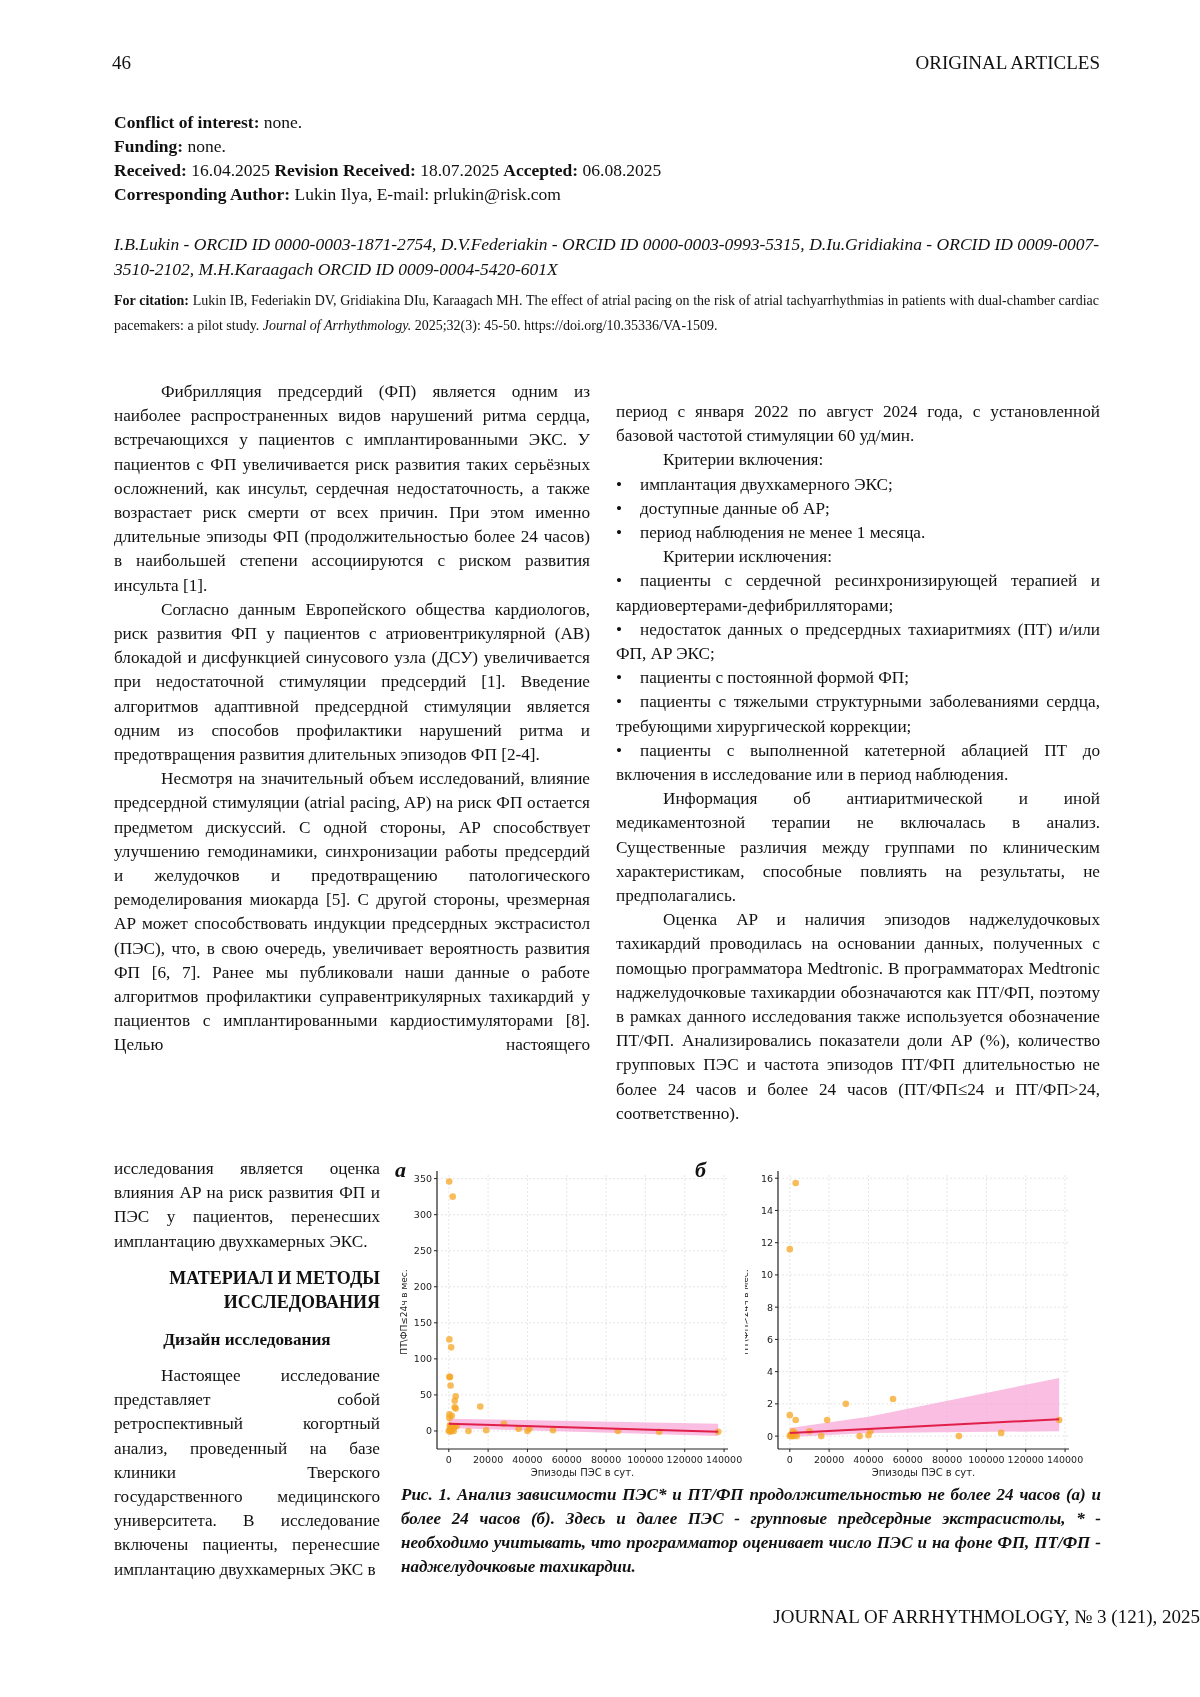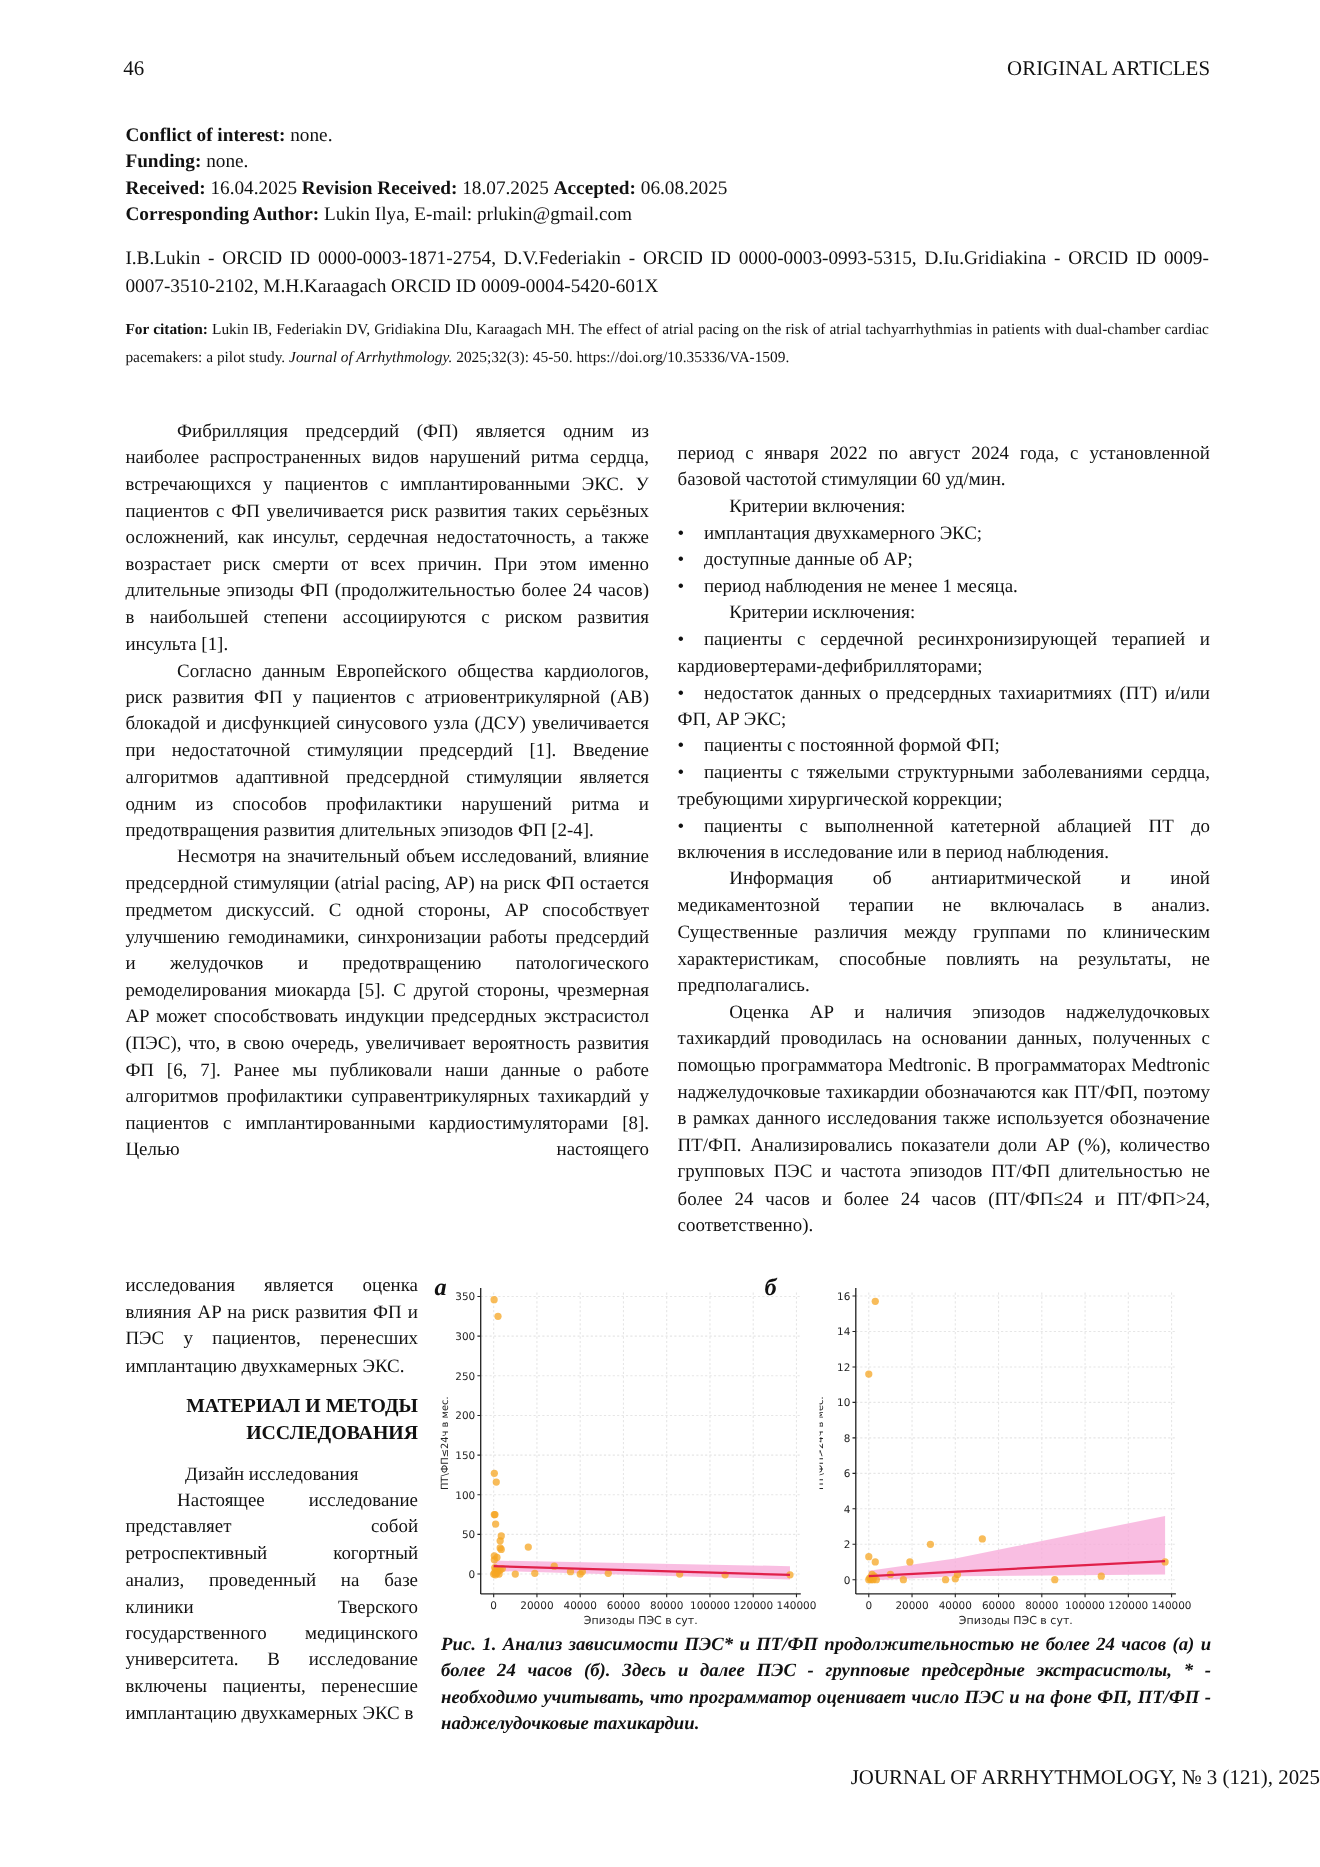--- a/index.html
+++ b/index.html
@@ -4,51 +4,51 @@
 <style>
   html, body { margin: 0; padding: 0; background: #ffffff; }
   body { width: 1200px; height: 1697px; position: relative; overflow: hidden;
          font-family: "Liberation Serif", "DejaVu Serif", serif; color: #111; }
   .abs { position: absolute; }
   .hdr { top: 52px; font-size: 19px; }
   .page-num { left: 112px; }
   .section-hdr { right: 100px; }
   .meta { left: 114px; top: 110px; width: 985px; font-size: 17.5px; line-height: 24px; }
   .meta b { font-weight: bold; }
-  .orcid { left: 114px; top: 222px; width: 985px; font-size: 17.5px; line-height: 25px; text-align: justify; text-align-last: left; }
+  .orcid { left: 114px; top: 232px; width: 985px; font-size: 17.5px; line-height: 25px; text-align: justify; text-align-last: left; font-style: italic; }
   .cite { left: 114px; top: 288px; width: 985px; font-size: 14px; line-height: 25px; text-align: justify; text-align-last: left; }
   .col { font-size: 17.2px; line-height: 24.2px; text-align: justify; }
   .col p { margin: 0; }
   .col p.ind { text-indent: 47px; }
   .col-left { left: 114px; top: 380px; width: 476px; }
   .col-left-narrow { left: 114px; top: 1157px; width: 266px; }
   .col-right { left: 616px; top: 400px; width: 484px; }
   .bul { padding-left: 24px; text-indent: -24px; text-align: justify; text-align-last: left; }
   .bul2 { text-indent: 0; }
   .bul2::before, .bul::before { content: "•"; display: inline-block; width: 24px; text-indent: 0; }
   .h-section { font-weight: bold; text-align: right; font-size: 18px; line-height: 24px; margin: 12px 0 14px 0; }
-  .h-sub { font-weight: normal; text-align: center; font-size: 17.2px; margin: 0; }
+  .h-sub { font-weight: bold; text-align: center; font-size: 17.2px; margin: 12px; }
   .figure { left: 395px; top: 1165px; width: 705px; height: 315px; }
   .panel-letter { font-weight: bold; font-style: italic; font-size: 22px; position: absolute; }
   .caption { left: 401px; top: 1483px; width: 700px; font-size: 17px; line-height: 24px;
              font-weight: bold; font-style: italic; text-align: justify; text-align-last: left; }
   .footer { left: 0; width: 1200px; top: 1606px; text-align: right; font-size: 19px; }
   svg text { font-family: "DejaVu Sans", sans-serif; }
 </style>
 </head>
 <body>
 
 <div class="abs hdr page-num">46</div>
 <div class="abs hdr section-hdr">ORIGINAL ARTICLES</div>
 
 <div class="abs meta">
   <div><b>Conflict of interest:</b><span> none.</span></div>
   <div><b>Funding:</b><span> none.</span></div>
   <div><b>Received:</b><span> 16.04.2025 </span><b>Revision Received:</b><span> 18.07.2025 </span><b>Accepted:</b><span> 06.08.2025</span></div>
-  <div><b>Corresponding Author:</b><span> Lukin Ilya, E-mail: prlukin@gmail.com</span></div>
+  <div><b>Corresponding Author:</b><span> Lukin Ilya, E-mail: prlukin@risk.com</span></div>
 </div>
 
 <div class="abs orcid">I.B.Lukin - ORCID ID 0000-0003-1871-2754, D.V.Federiakin - ORCID ID 0000-0003-0993-5315, D.Iu.Gridiakina - ORCID ID 0009-0007-3510-2102, M.H.Karaagach ORCID ID 0009-0004-5420-601X</div>
 
 <div class="abs cite"><b>For citation:</b><span> Lukin IB, Federiakin DV, Gridiakina DIu, Karaagach MH. The effect of atrial pacing on the risk of atrial tachyarrhythmias in patients with dual-chamber cardiac pacemakers: a pilot study. </span><i>Journal of Arrhythmology.</i><span> 2025;32(3): 45-50. https://doi.org/10.35336/VA-1509.</span></div>
 
 <div class="abs col col-left">
   <p class="ind">Фибрилляция предсердий (ФП) является одним из наиболее распространенных видов нарушений ритма сердца, встречающихся у пациентов с имплантированными ЭКС. У пациентов с ФП увеличивается риск развития таких серьёзных осложнений, как инсульт, сердечная недостаточность, а также возрастает риск смерти от всех причин. При этом именно длительные эпизоды ФП (продолжительностью более 24 часов) в наибольшей степени ассоциируются с риском развития инсульта [1].</p>
   <p class="ind">Согласно данным Европейского общества кардиологов, риск развития ФП у пациентов с атриовентрикулярной (АВ) блокадой и дисфункцией синусового узла (ДСУ) увеличивается при недостаточной стимуляции предсердий [1]. Введение алгоритмов адаптивной предсердной стимуляции является одним из способов профилактики нарушений ритма и предотвращения развития длительных эпизодов ФП [2-4].</p>
   <p class="ind" style="text-align-last: justify;">Несмотря на значительный объем исследований, влияние предсердной стимуляции (atrial pacing, AP) на риск ФП остается предметом дискуссий. С одной стороны, AP способствует улучшению гемодинамики, синхронизации работы предсердий и желудочков и предотвращению патологического ремоделирования миокарда [5]. С другой стороны, чрезмерная AP может способствовать индукции предсердных экстрасистол (ПЭС), что, в свою очередь, увеличивает вероятность развития ФП [6, 7]. Ранее мы публиковали наши данные о работе алгоритмов профилактики суправентрикулярных тахикардий у пациентов с имплантированными кардиостимуляторами [8]. Целью настоящего</p>

